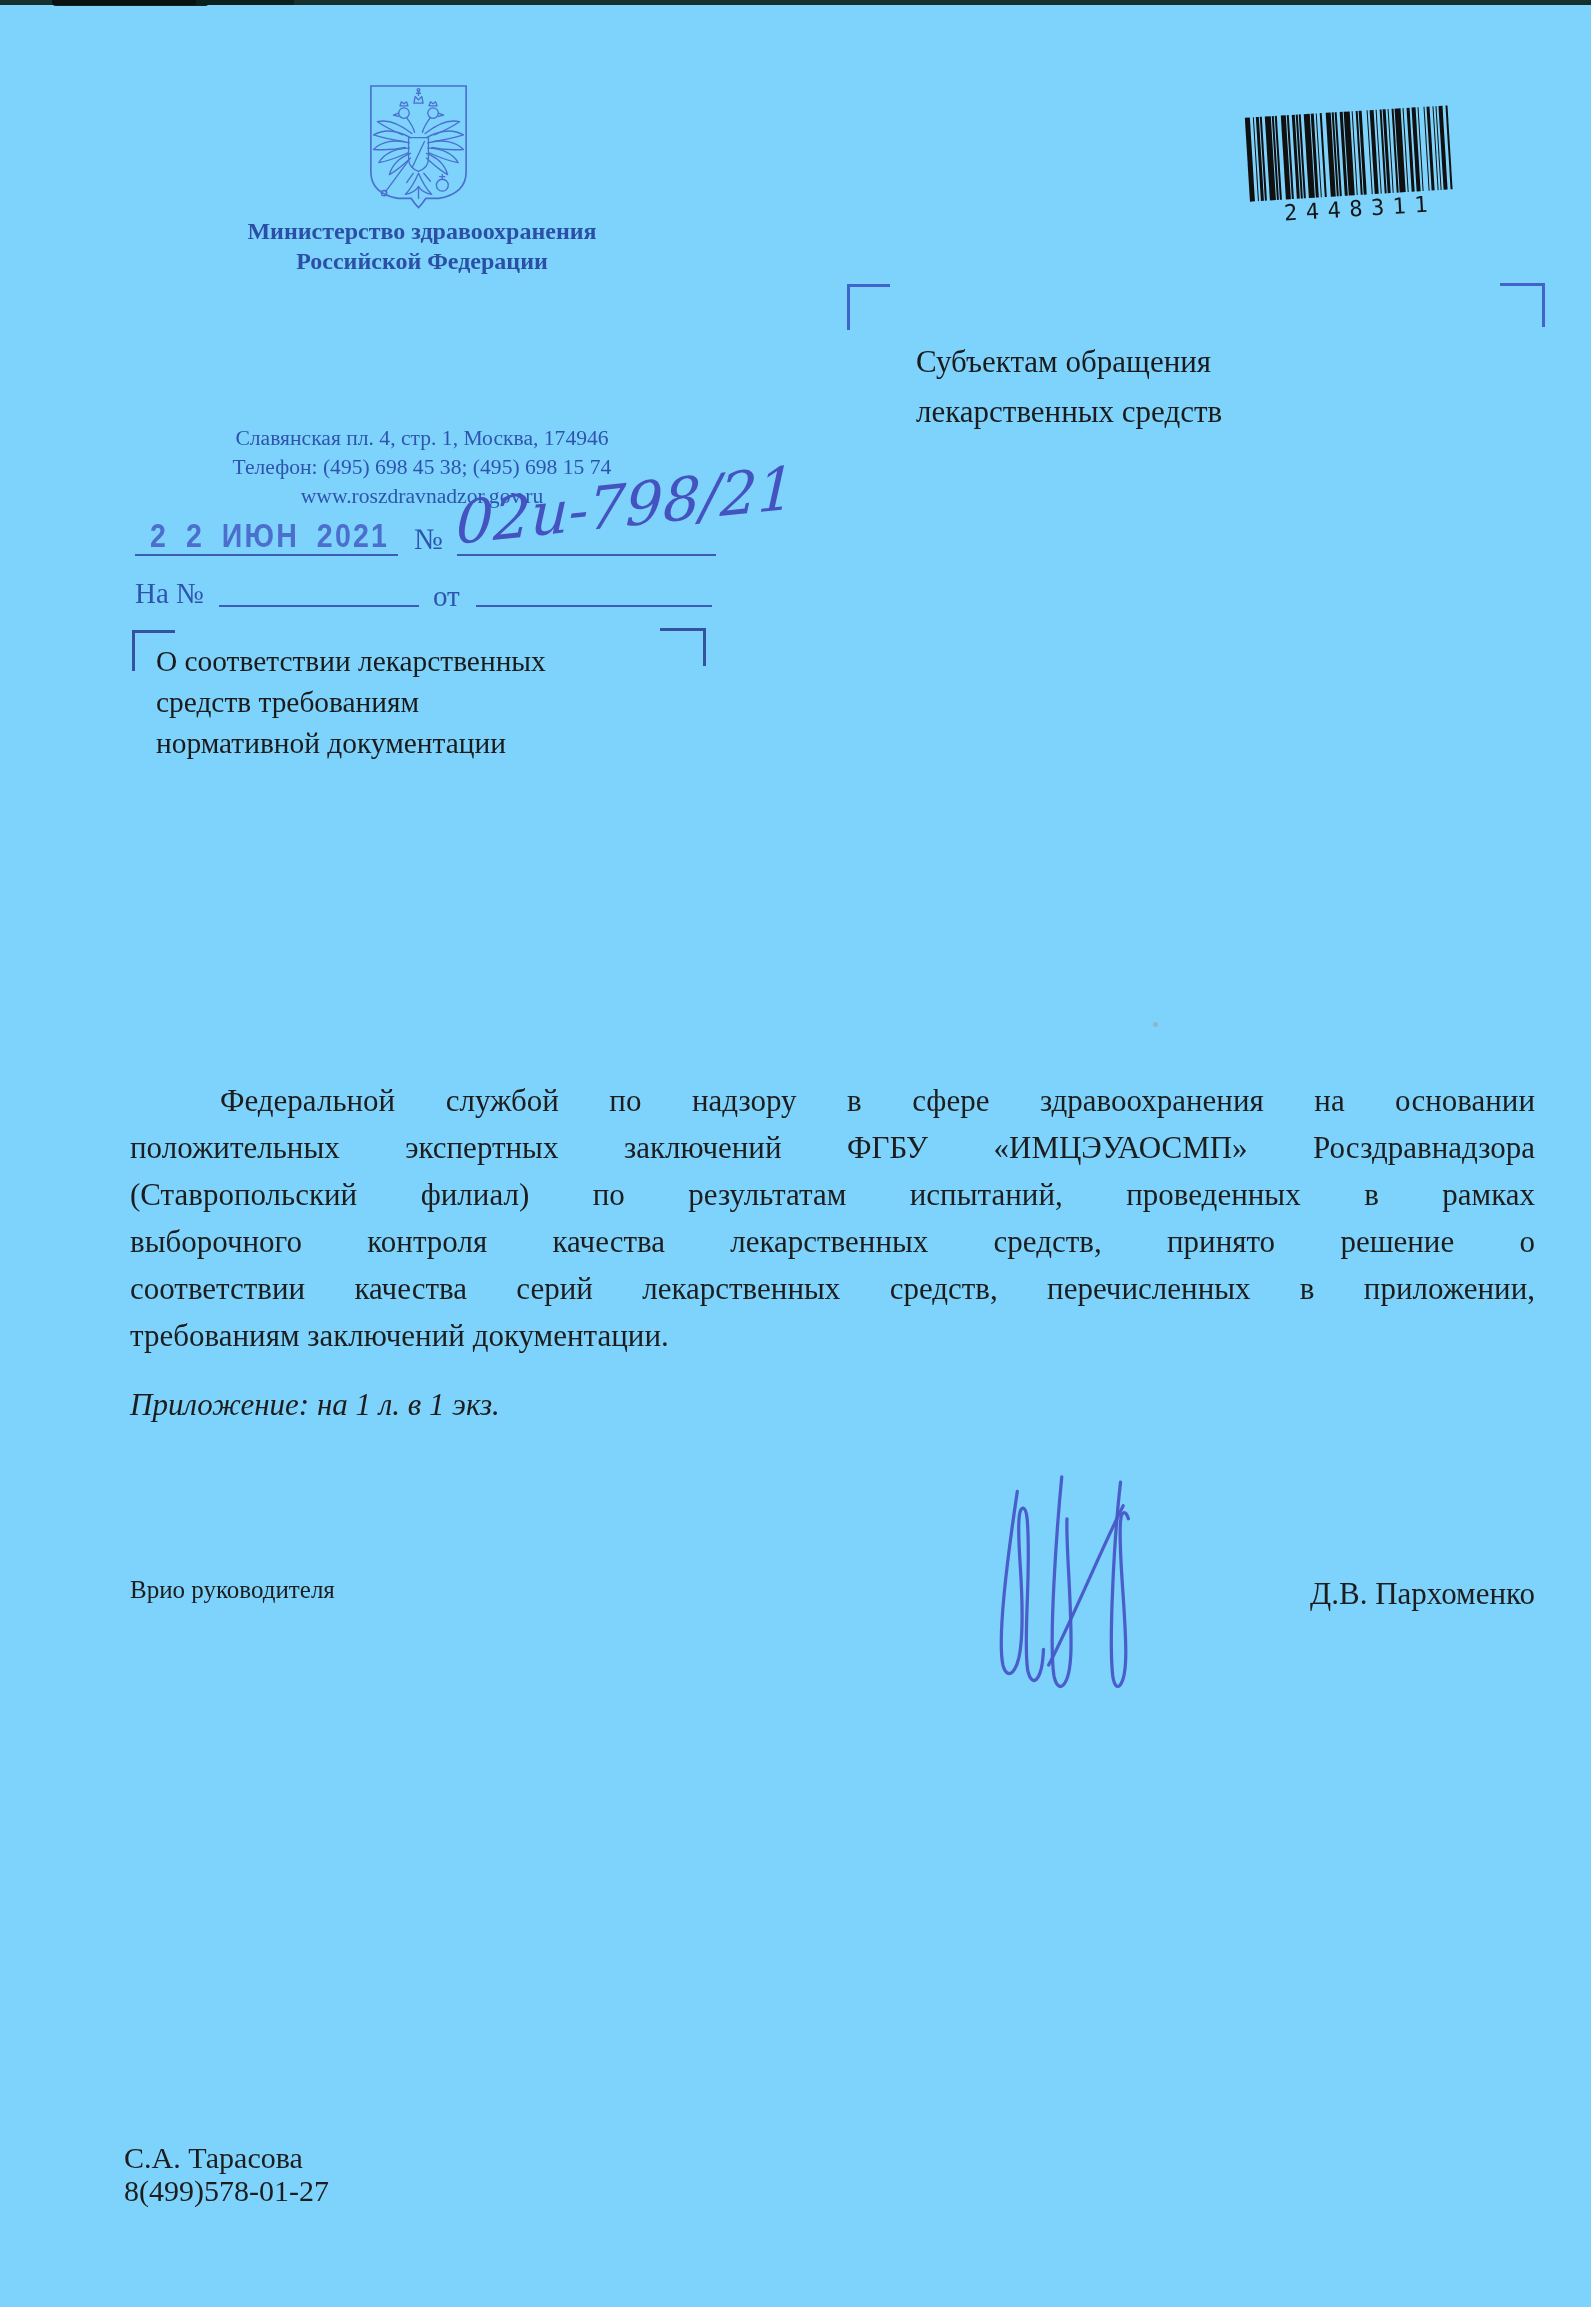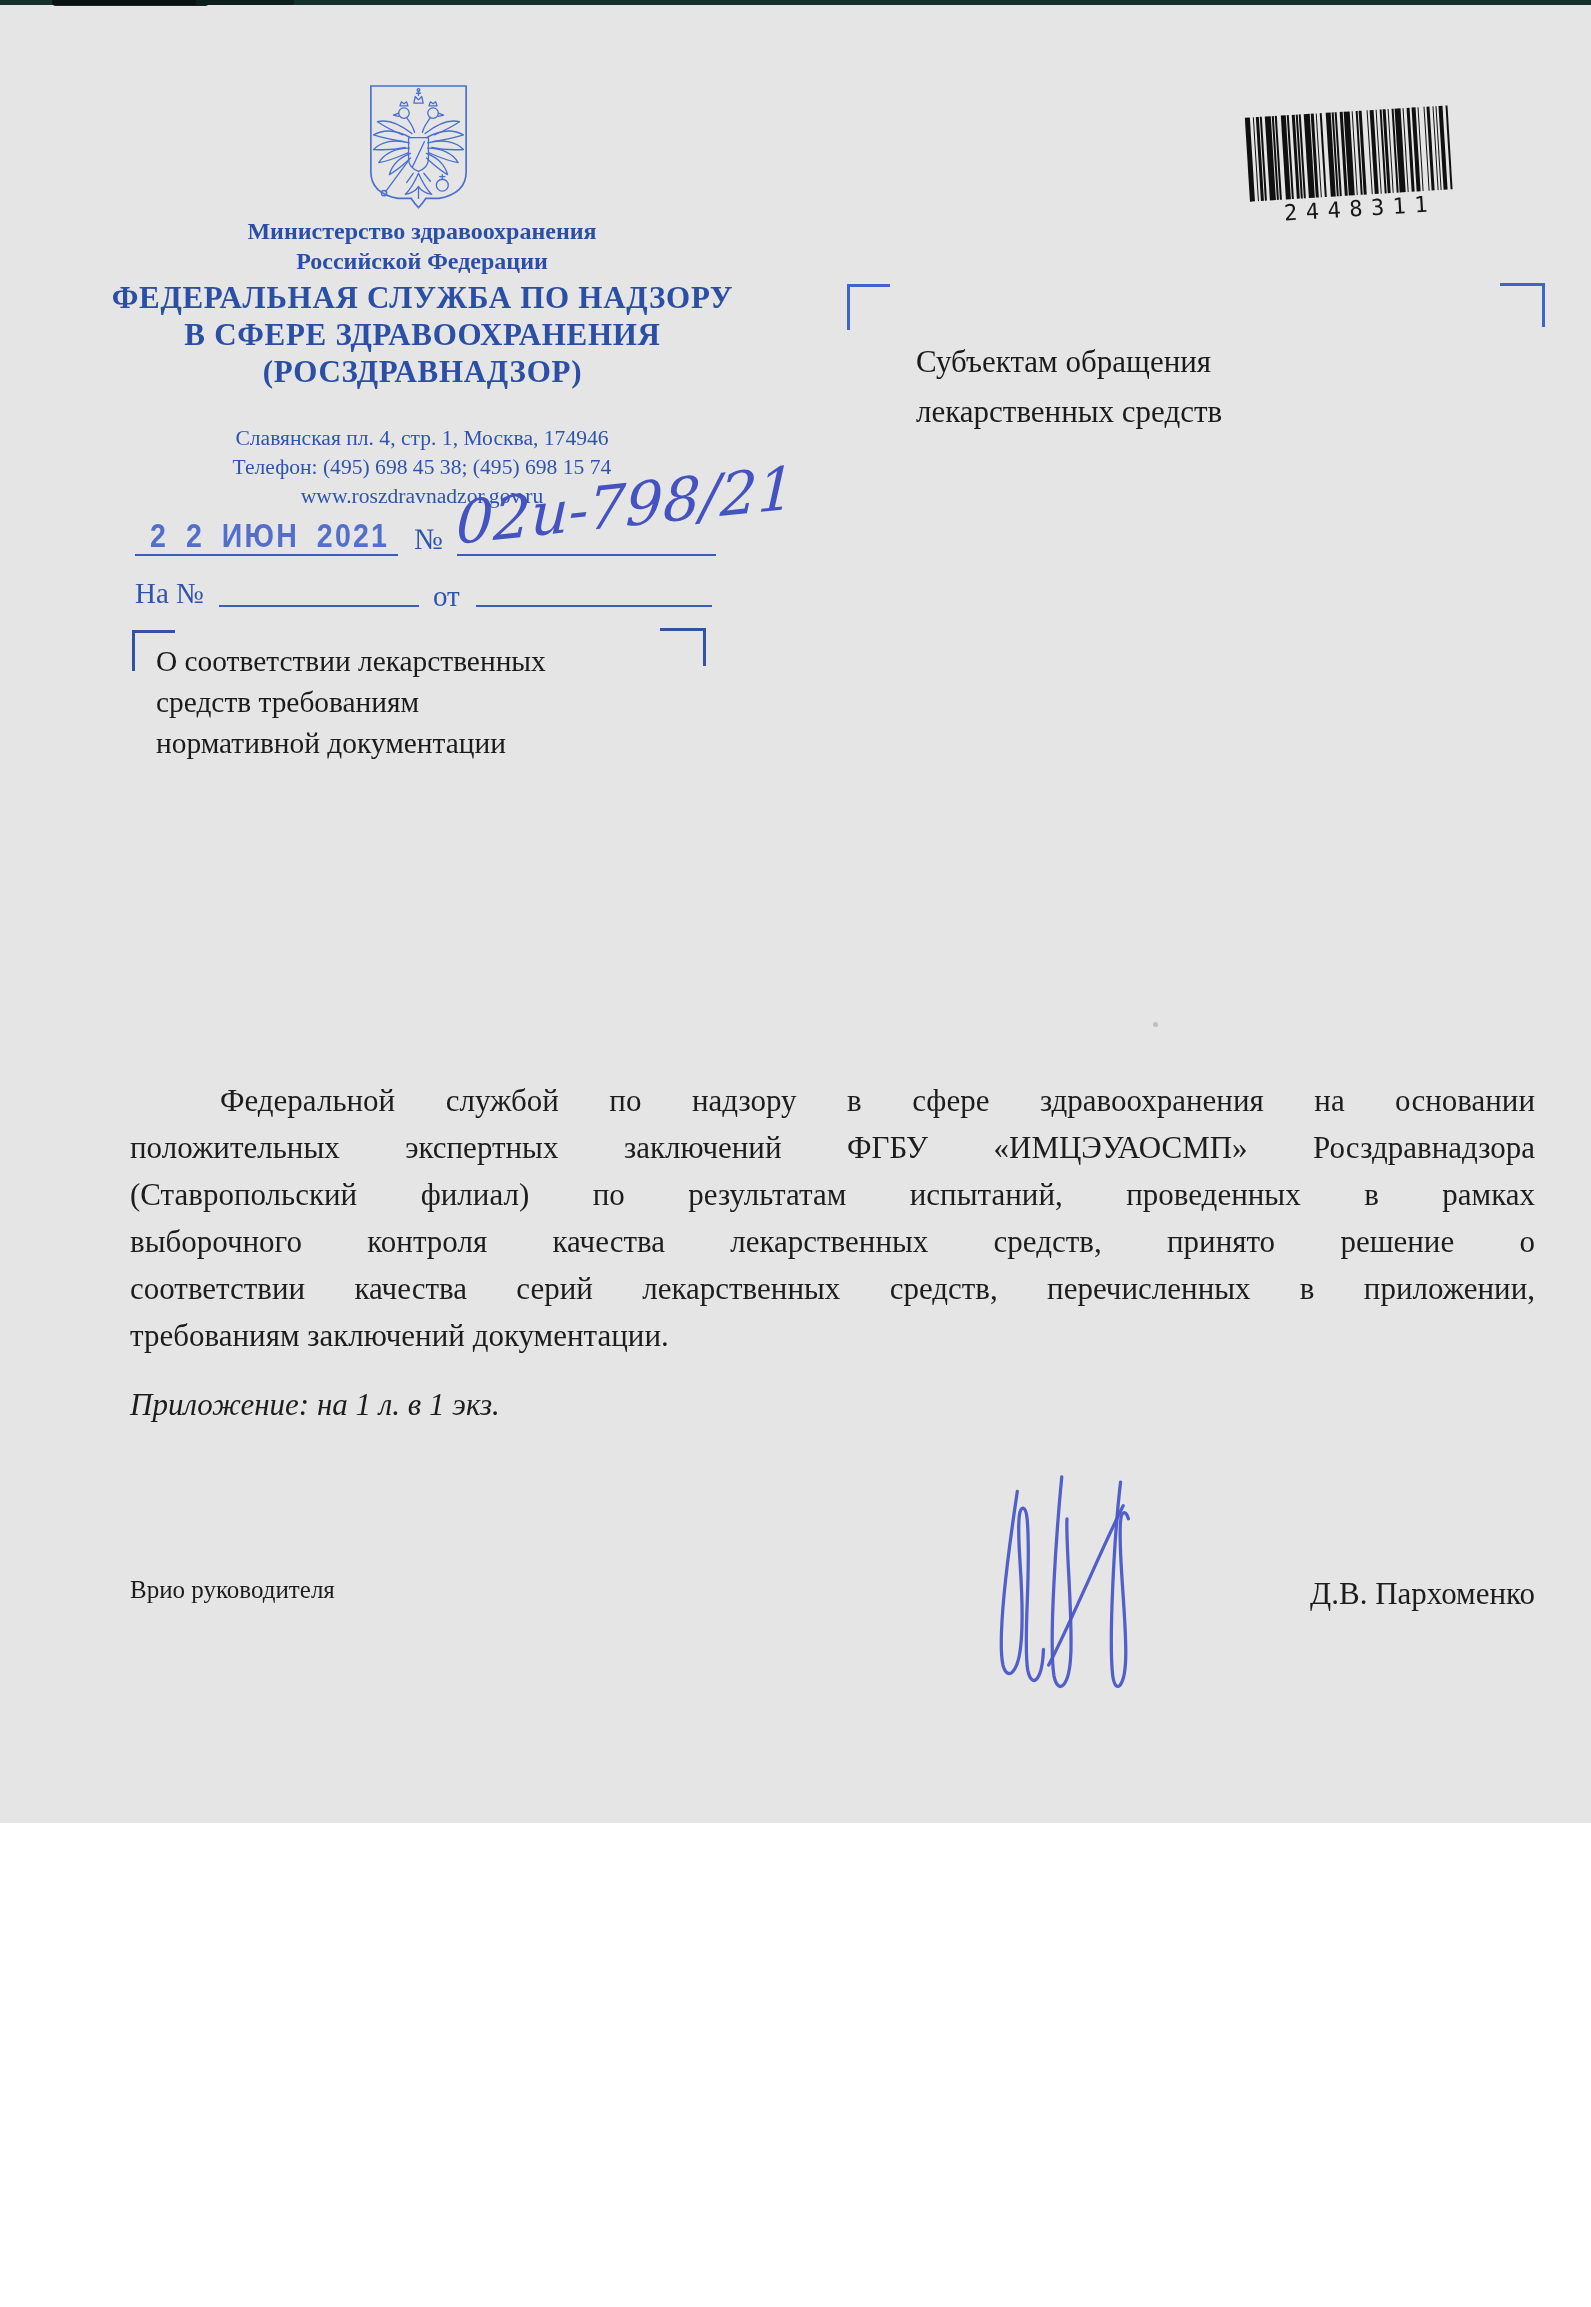--- a/index.html
+++ b/index.html
@@ -1,19 +1,19 @@
 <!DOCTYPE html>
 <html style="font-size:10.5px"><head>
 <meta charset="utf-8">
 <style>
   html,body{margin:0;padding:0;background:#ffffff;}
   .page{
     position:relative;
-    width:1591px;height:1823px;
-    background:#e5e5e5;
+    width:1591px;height:2307px;
+    background:#7dd3fc;
     overflow:hidden;
     font-family:"Liberation Serif","DejaVu Serif",serif;
     color:#1f1f1f;
   }
   .abs{position:absolute;}
 
   
   .scan-strip{left:0;top:0;width:1591px;height:4.6px;background:#16302e;}
   .scan-blob1{left:52px;top:0;width:157px;height:5.9px;background:#07100f;border-radius:0 0 3.9px 3.9px;opacity:.9;}
   .scan-blob2{left:196px;top:0;width:98px;height:4.6px;background:#0b201d;}
@@ -138,25 +138,20 @@
         <path d="M82 138 C76 152 70 162 62 170 C72 168 78 164 82 158 C86 164 92 168 102 170 C94 162 88 152 82 138"></path>
         <path d="M82 158 L82 176"></path>
       </g>
     </svg>
   </div>
 
   <div class="abs ministry">
     <div>Министерство здравоохранения</div>
     <div>Российской Федерации</div>
   </div>
-  <div class="abs service">
-    <div>ФЕДЕРАЛЬНАЯ СЛУЖБА ПО НАДЗОРУ</div>
-    <div>В СФЕРЕ ЗДРАВООХРАНЕНИЯ</div>
-    <div>(РОСЗДРАВНАДЗОР)</div>
-  </div>
 
   <div class="abs addr-block">
     <div>Славянская пл. 4, стр. 1, Москва, 174946</div>
     <div>Телефон: (495) 698 45 38; (495) 698 15 74</div>
     <div>www.roszdravnadzor.gov.ru</div>
   </div>
 
   <div class="abs date-stamp">2 2 ИЮН 2021</div>
   <div class="abs rule rule-date"></div>
   <div class="abs num-sign">№</div>

